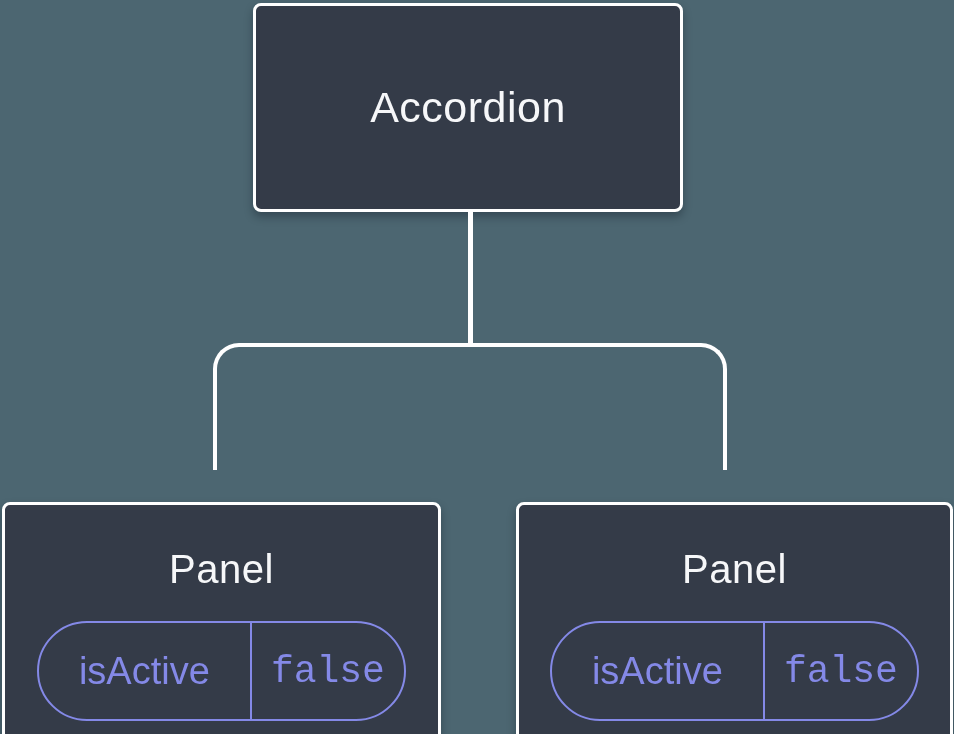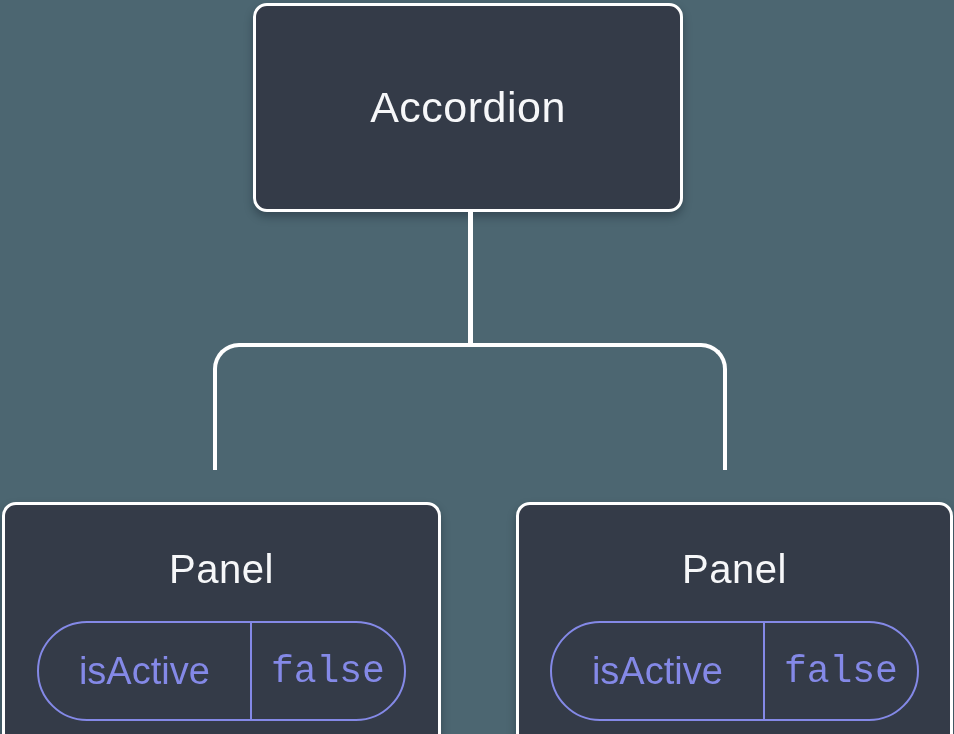--- a/index.html
+++ b/index.html
@@ -17,21 +17,21 @@
     width: 954px;
     height: 734px;
     background: var(--background);
     overflow: hidden;
     font-family: "Liberation Sans", sans-serif;
   }
   .node {
     position: absolute;
     background: var(--node-fill);
     border: 3px solid var(--node-border);
-    border-radius: 14px;
+    border-radius: 8px;
     box-shadow: 0 5px 9px rgba(15, 22, 33, 0.35);
   }
   .node-root {
     left: 253px; top: 3px;
     width: 430px; height: 209px;
     display: flex; align-items: center; justify-content: center;
   }
   .node-label {
     color: var(--node-text);
     font-size: 43px;

